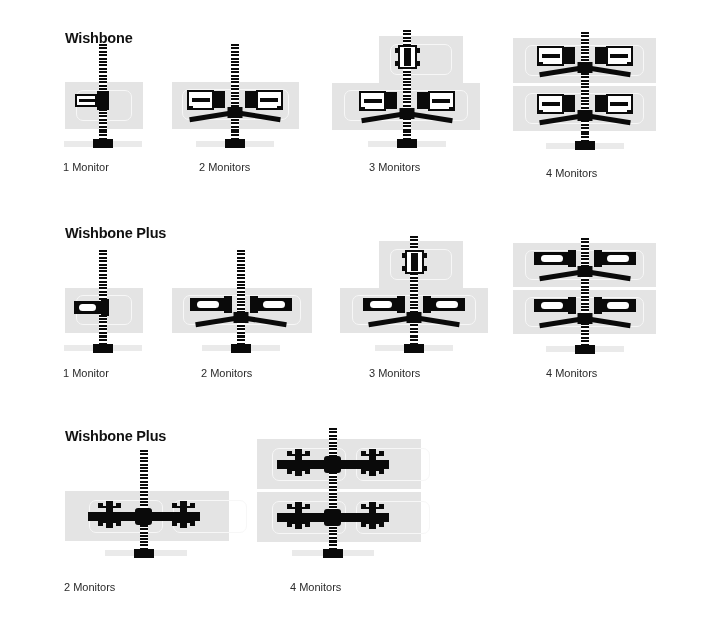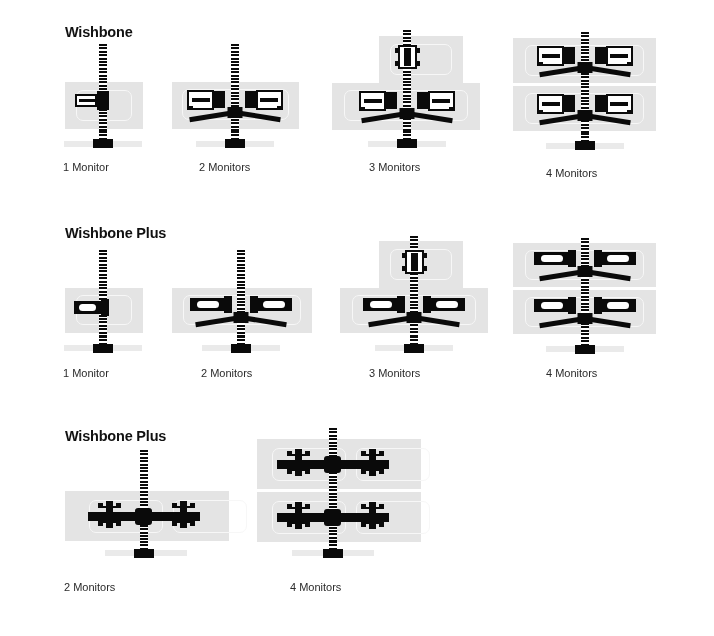--- a/index.html
+++ b/index.html
@@ -87,21 +87,21 @@
   .mon{position:absolute;z-index:7;}
   .mon .screen{position:absolute;background:#0a0a0a;}
   .mon .bezel{position:absolute;border:2.4px solid #0a0a0a;box-sizing:border-box;background:#ffffff;}
   .mon .mount{position:absolute;background:#0a0a0a;}
   .mon .pad{position:absolute;background:#0a0a0a;}
   .mon .lens{position:absolute;background:#ffffff;border-radius:50%;}
 </style>
 </head>
 <body>
 
-<div class="section-title" style="left:65px;top:24px;">Wishbone</div>
+<div class="section-title" style="left:65px;top:30px;">Wishbone</div>
 
 <div class="config">
   <div class="panel" style="left:65px;top:82px;width:78px;height:47px;">
     <div class="inner" style="left:11px;top:8px;width:56px;height:31px;"></div>
   </div>
   <div class="desk" style="left:64px;top:141px;width:78px;"></div>
   <div class="pole" style="left:99px;top:44px;width:8px;height:100px;"></div>
   <div class="clamp" style="left:93px;top:131px;width:20px;height:17px;">
     <div class="neck"></div>
       <div class="cap"></div>

